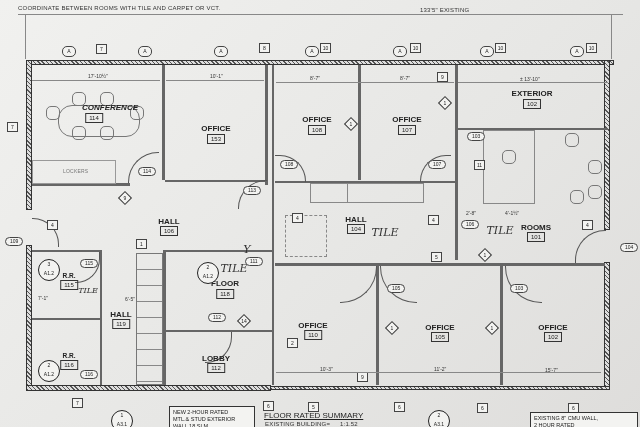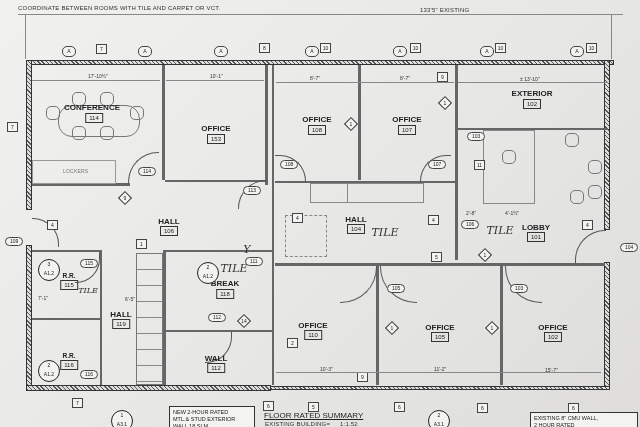--- a/index.html
+++ b/index.html
@@ -105,45 +105,45 @@
   <div class="arc" style="left:275px;top:155px;width:30px;height:26px;border-radius:0 26px 0 0;border-left:none;border-bottom:none;"></div>
   <div class="arc" style="left:420px;top:155px;width:30px;height:26px;border-radius:26px 0 0 0;border-right:none;border-bottom:none;"></div>
   <div class="arc" style="left:340px;top:266px;width:36px;height:36px;border-radius:0 0 36px 0;border-left:none;border-top:none;"></div>
   <div class="arc" style="left:380px;top:266px;width:36px;height:36px;border-radius:0 0 0 36px;border-right:none;border-top:none;"></div>
   <div class="arc" style="left:505px;top:266px;width:36px;height:36px;border-radius:0 0 0 36px;border-right:none;border-top:none;"></div>
   <div class="arc" style="left:575px;top:230px;width:30px;height:32px;border-radius:30px 0 0 0;border-right:none;border-bottom:none;"></div>
   <div class="arc" style="left:32px;top:218px;width:26px;height:28px;border-radius:0 26px 0 0;border-left:none;border-bottom:none;"></div>
   <div class="arc" style="left:75px;top:252px;width:24px;height:30px;border-radius:0 0 24px 0;border-left:none;border-top:none;"></div>
   <div class="arc" style="left:205px;top:332px;width:26px;height:30px;border-radius:0 0 26px 0;border-left:none;border-top:none;"></div>
 
-  <div class="room-name" style="left:92px;top:103px;">CONFERENCE</div>
+  <div class="room-name" style="left:110px;top:103px;font-style:italic;">CONFERENCE</div>
   <div class="room-num" style="left:94px;top:113px;">114</div>
   <div class="room-name" style="left:216px;top:124px;">OFFICE</div>
   <div class="room-num" style="left:216px;top:134px;">153</div>
   <div class="room-name" style="left:317px;top:115px;">OFFICE</div>
   <div class="room-num" style="left:317px;top:125px;">108</div>
   <div class="room-name" style="left:407px;top:115px;">OFFICE</div>
   <div class="room-num" style="left:407px;top:125px;">107</div>
   <div class="room-name" style="left:532px;top:89px;">EXTERIOR</div>
   <div class="room-num" style="left:532px;top:99px;">102</div>
   <div class="room-name" style="left:169px;top:217px;">HALL</div>
   <div class="room-num" style="left:169px;top:226px;">106</div>
   <div class="room-name" style="left:356px;top:215px;">HALL</div>
   <div class="room-num" style="left:356px;top:224px;">104</div>
-  <div class="room-name" style="left:536px;top:223px;">LOBBY</div>
+  <div class="room-name" style="left:536px;top:223px;">ROOMS</div>
   <div class="room-num" style="left:536px;top:232px;">101</div>
   <div class="room-name" style="left:69px;top:272px;font-size:6.5px;">R.R.</div>
   <div class="room-num" style="left:69px;top:280px;">115</div>
-  <div class="room-name" style="left:225px;top:279px;">BREAK</div>
+  <div class="room-name" style="left:225px;top:279px;">FLOOR</div>
   <div class="room-num" style="left:225px;top:289px;">118</div>
   <div class="room-name" style="left:121px;top:310px;">HALL</div>
   <div class="room-num" style="left:121px;top:319px;">119</div>
   <div class="room-name" style="left:69px;top:352px;font-size:6.5px;">R.R.</div>
   <div class="room-num" style="left:69px;top:360px;">116</div>
-  <div class="room-name" style="left:216px;top:354px;">WALL</div>
+  <div class="room-name" style="left:216px;top:354px;">LOBBY</div>
   <div class="room-num" style="left:216px;top:363px;">112</div>
   <div class="room-name" style="left:313px;top:321px;">OFFICE</div>
   <div class="room-num" style="left:313px;top:330px;">110</div>
   <div class="room-name" style="left:440px;top:323px;">OFFICE</div>
   <div class="room-num" style="left:440px;top:332px;">105</div>
   <div class="room-name" style="left:553px;top:323px;">OFFICE</div>
   <div class="room-num" style="left:553px;top:332px;">102</div>
 
   <div class="hand" style="left:385px;top:226px;">TILE</div>
   <div class="hand" style="left:500px;top:224px;">TILE</div>

